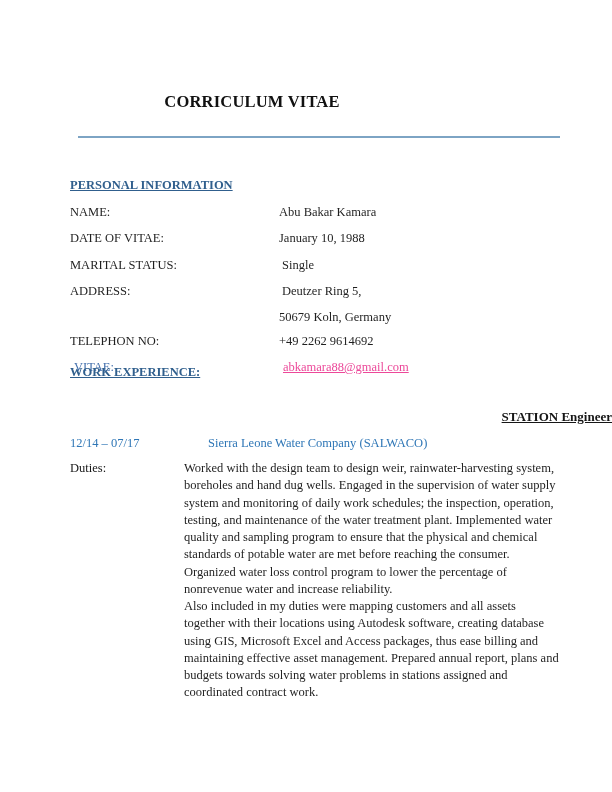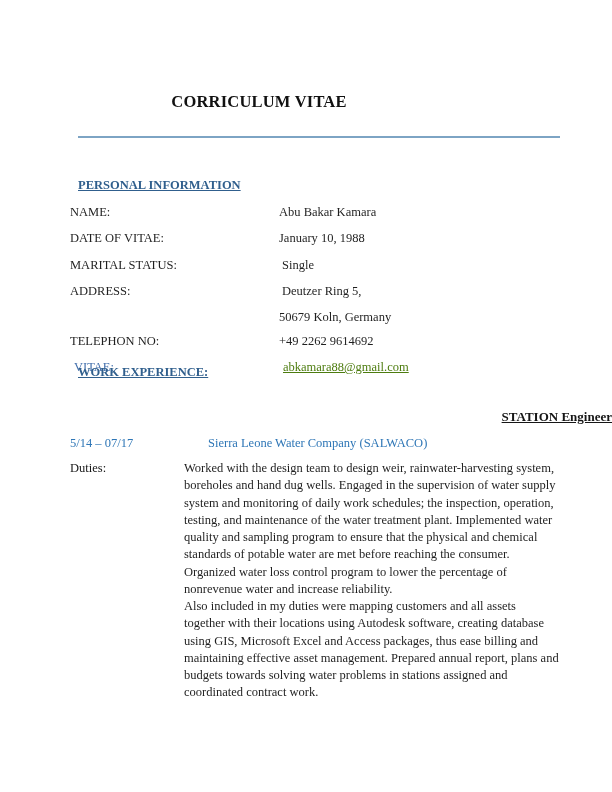--- a/index.html
+++ b/index.html
@@ -4,35 +4,35 @@
 <style>
   html,body{margin:0;padding:0;}
   body{
     width:612px;height:792px;background:#ffffff;position:relative;
     font-family:"Liberation Serif","DejaVu Serif",serif;
     color:#1f1f1f;font-size:12.5px;
     -webkit-font-smoothing:antialiased;
   }
   .abs{position:absolute;}
   .page-title{
-    top:92px;left:11px;width:496px;text-align:center;
+    top:92px;left:4px;width:496px;text-align:center;
     font-size:16.5px;font-weight:bold;color:#111;letter-spacing:.2px;
   }
   .divider{
     top:136px;left:78px;width:482px;height:2px;background:#7da4c4;
   }
   .section-heading{
-    font-weight:bold;text-decoration:underline;color:#305f8d;font-size:12.5px;margin-left:8px;
+    font-weight:bold;text-decoration:underline;color:#305f8d;font-size:12.5px;
   }
   .info-row{left:70px;width:520px;}
   .info-label{display:inline-block;width:209px;vertical-align:top;}
   .info-value{display:inline-block;vertical-align:top;}
   .indent-sm{padding-left:3px;}
   .email-label{color:#4470ad;padding-left:4px;}
-  .email-link{color:#4d7c0f;text-decoration:underline;cursor:pointer;text-align:center;}
+  .email-link{color:#ec4899;text-decoration:underline;cursor:pointer;text-align:center;}
   .job-title{
     top:409px;left:0;width:612px;text-align:right;
     font-weight:bold;text-decoration:underline;color:#161616;font-size:13px;
   }
   .period-row{top:436px;left:70px;width:520px;color:#2e76b6;}
   .period{display:inline-block;width:138px;}
   .company{display:inline-block;}
   .duties-label{top:461px;left:70px;font-weight:normal;color:#161616;}
   .duties-par{
     left:176px;width:420px;white-space:pre-line;
@@ -76,21 +76,21 @@
 
 <div class="abs info-row" style="top:360px;">
   <span class="info-label email-label">VITAE:</span><span class="info-value email-link">abkamara88@gmail.com</span>
 </div>
 
 <div class="abs section-heading" style="top:365px;left:70px;">WORK EXPERIENCE:</div>
 
 <div class="abs job-title">STATION Engineer</div>
 
 <div class="abs period-row">
-  <span class="period">5/14 – 07/17</span><span class="company">Sierra Leone Water Company (SALWACO)</span>
+  <span class="period">12/14 – 07/17</span><span class="company">Sierra Leone Water Company (SALWACO)</span>
 </div>
 
 <div class="abs duties-label">Duties:</div>
 
 <div class="abs duties-par p1">Worked with the design team to design weir, rainwater-harvesting system,
 boreholes and hand dug wells. Engaged in the supervision of water supply
 system and monitoring of daily work schedules; the inspection, operation,
 testing, and maintenance of the water treatment plant. Implemented water
 quality and sampling program to ensure that the physical and chemical
 standards of potable water are met before reaching the consumer.

